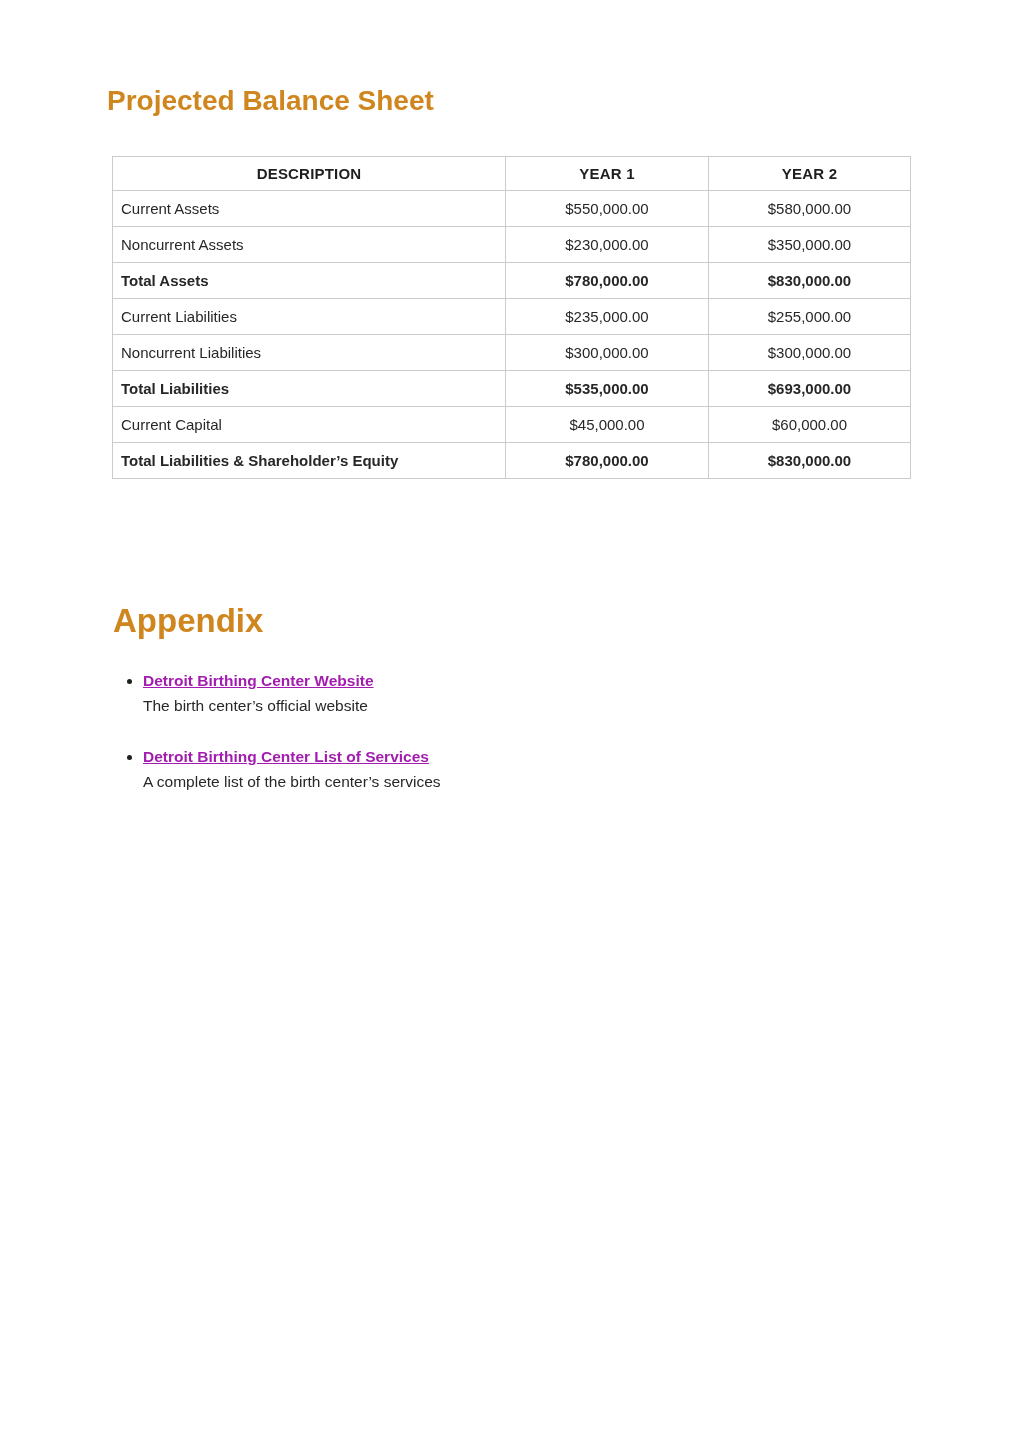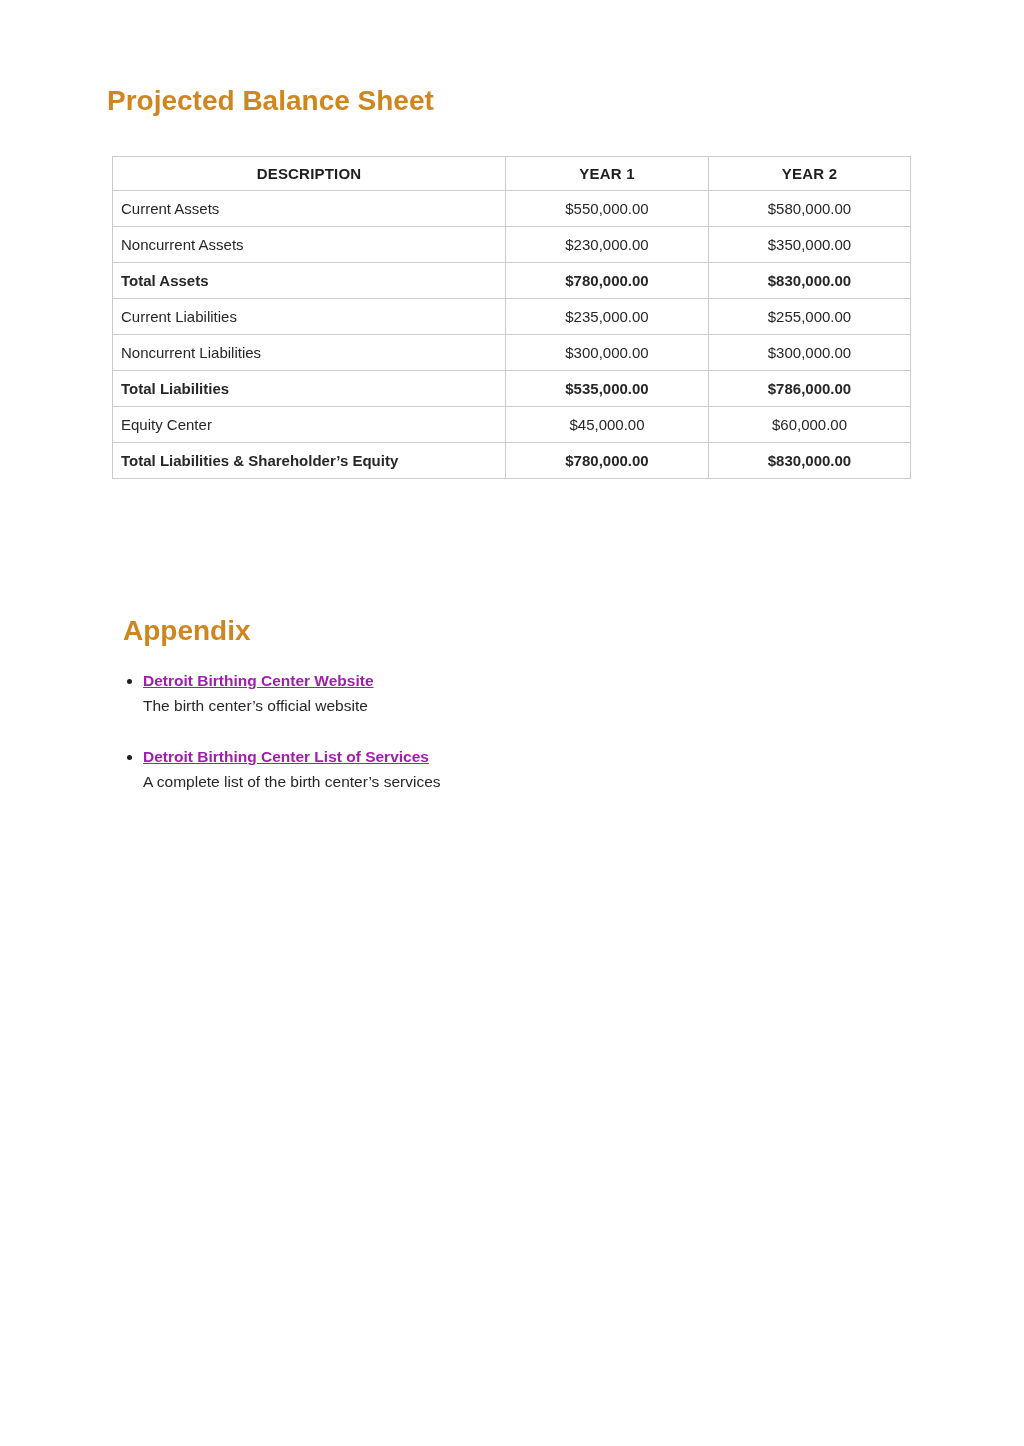--- a/index.html
+++ b/index.html
@@ -64,22 +64,22 @@
     text-align: left;
     padding-left: 8px;
   }
   table.balance tr.total-row td {
     font-weight: 700;
   }
   .appendix-title {
     position: absolute;
     left: 113px;
     top: 604px;
-    margin: 10px;
-    font-size: 28px;
+    margin: 0;
+    font-size: 33px;
     line-height: 34px;
     font-weight: 700;
     color: var(--accent);
   }
   ul.appendix-list {
     position: absolute;
     left: 113px;
     top: 668px;
     margin: 0;
     padding: 0 0 0 30px;
@@ -146,24 +146,24 @@
             <td class="val">$255,000.00</td>
           </tr>
           <tr>
             <td class="desc">Noncurrent Liabilities</td>
             <td class="val">$300,000.00</td>
             <td class="val">$300,000.00</td>
           </tr>
           <tr class="total-row">
             <td class="desc">Total Liabilities</td>
             <td class="val">$535,000.00</td>
-            <td class="val">$786,000.00</td>
+            <td class="val">$693,000.00</td>
           </tr>
           <tr>
-            <td class="desc">Equity Center</td>
+            <td class="desc">Current Capital</td>
             <td class="val">$45,000.00</td>
             <td class="val">$60,000.00</td>
           </tr>
           <tr class="total-row">
             <td class="desc">Total Liabilities &amp; Shareholder’s Equity</td>
             <td class="val">$780,000.00</td>
             <td class="val">$830,000.00</td>
           </tr>
         </tbody>
     </table>

